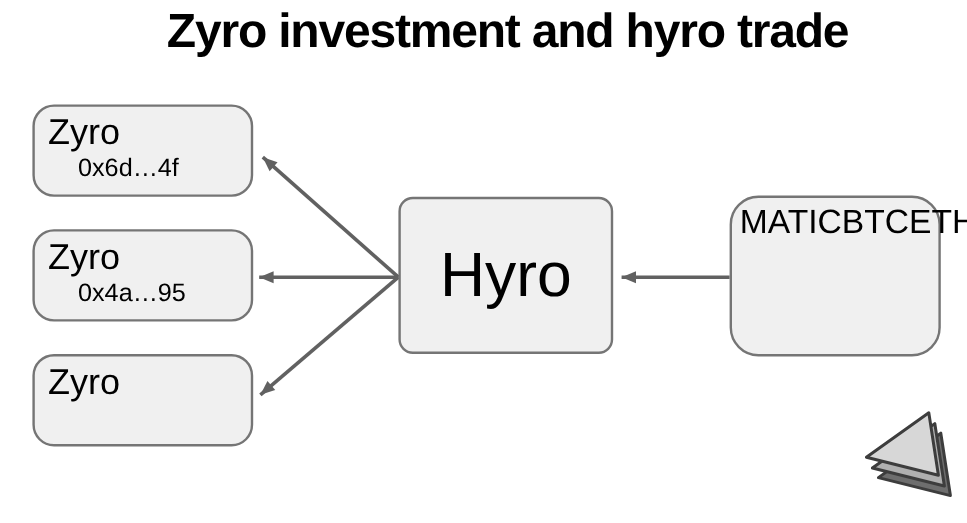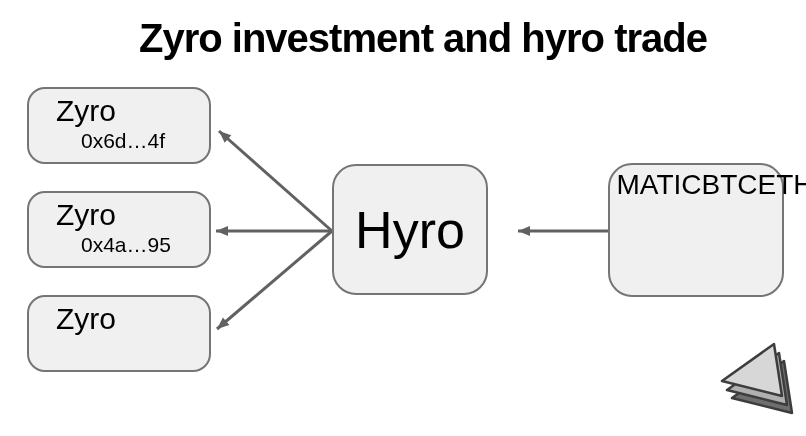--- a/index.html
+++ b/index.html
@@ -14,56 +14,55 @@
     background: var(--background, #ffffff);
     font-family: "Liberation Sans", sans-serif;
     color: var(--text, #000000);
     overflow: hidden;
   }
   .title {
     position: absolute;
     left: 40px;
     right: 0;
     top: 4px;
-    margin: 12px;
+    margin: 0;
     text-align: center;
     font-size: 40px;
     font-weight: bold;
     letter-spacing: -1px;
     color: var(--text, #000000);
   }
   .node {
     position: absolute;
     box-sizing: border-box;
     background: var(--node-fill, #f0f0f0);
     border: 2px solid var(--node-border, #757575);
   }
   .zyro-node {
     left: 27px;
     width: 184px;
     height: 77px;
     border-radius: 18px;
-    padding-left: 16px;
   }
   .zyro-node .node-label {
     margin: 5px 0 0 11px;
     font-size: 30px;
     line-height: 34px;
   }
   .zyro-node .node-addr {
     margin: 1px 12px 0 36px;
     font-size: 21px;
     line-height: 24px;
   }
   .hub-node {
     left: 332px;
     top: 164px;
-    width: 156px;
+    width: 179px;
     height: 131px;
-    border-radius: 24px;
+    border-radius: 12px;
     display: flex;
     align-items: center;
     justify-content: center;
     font-size: 52px;
   }
   .assets-node {
     left: 608px;
     top: 163px;
     width: 176px;
     height: 134px;

